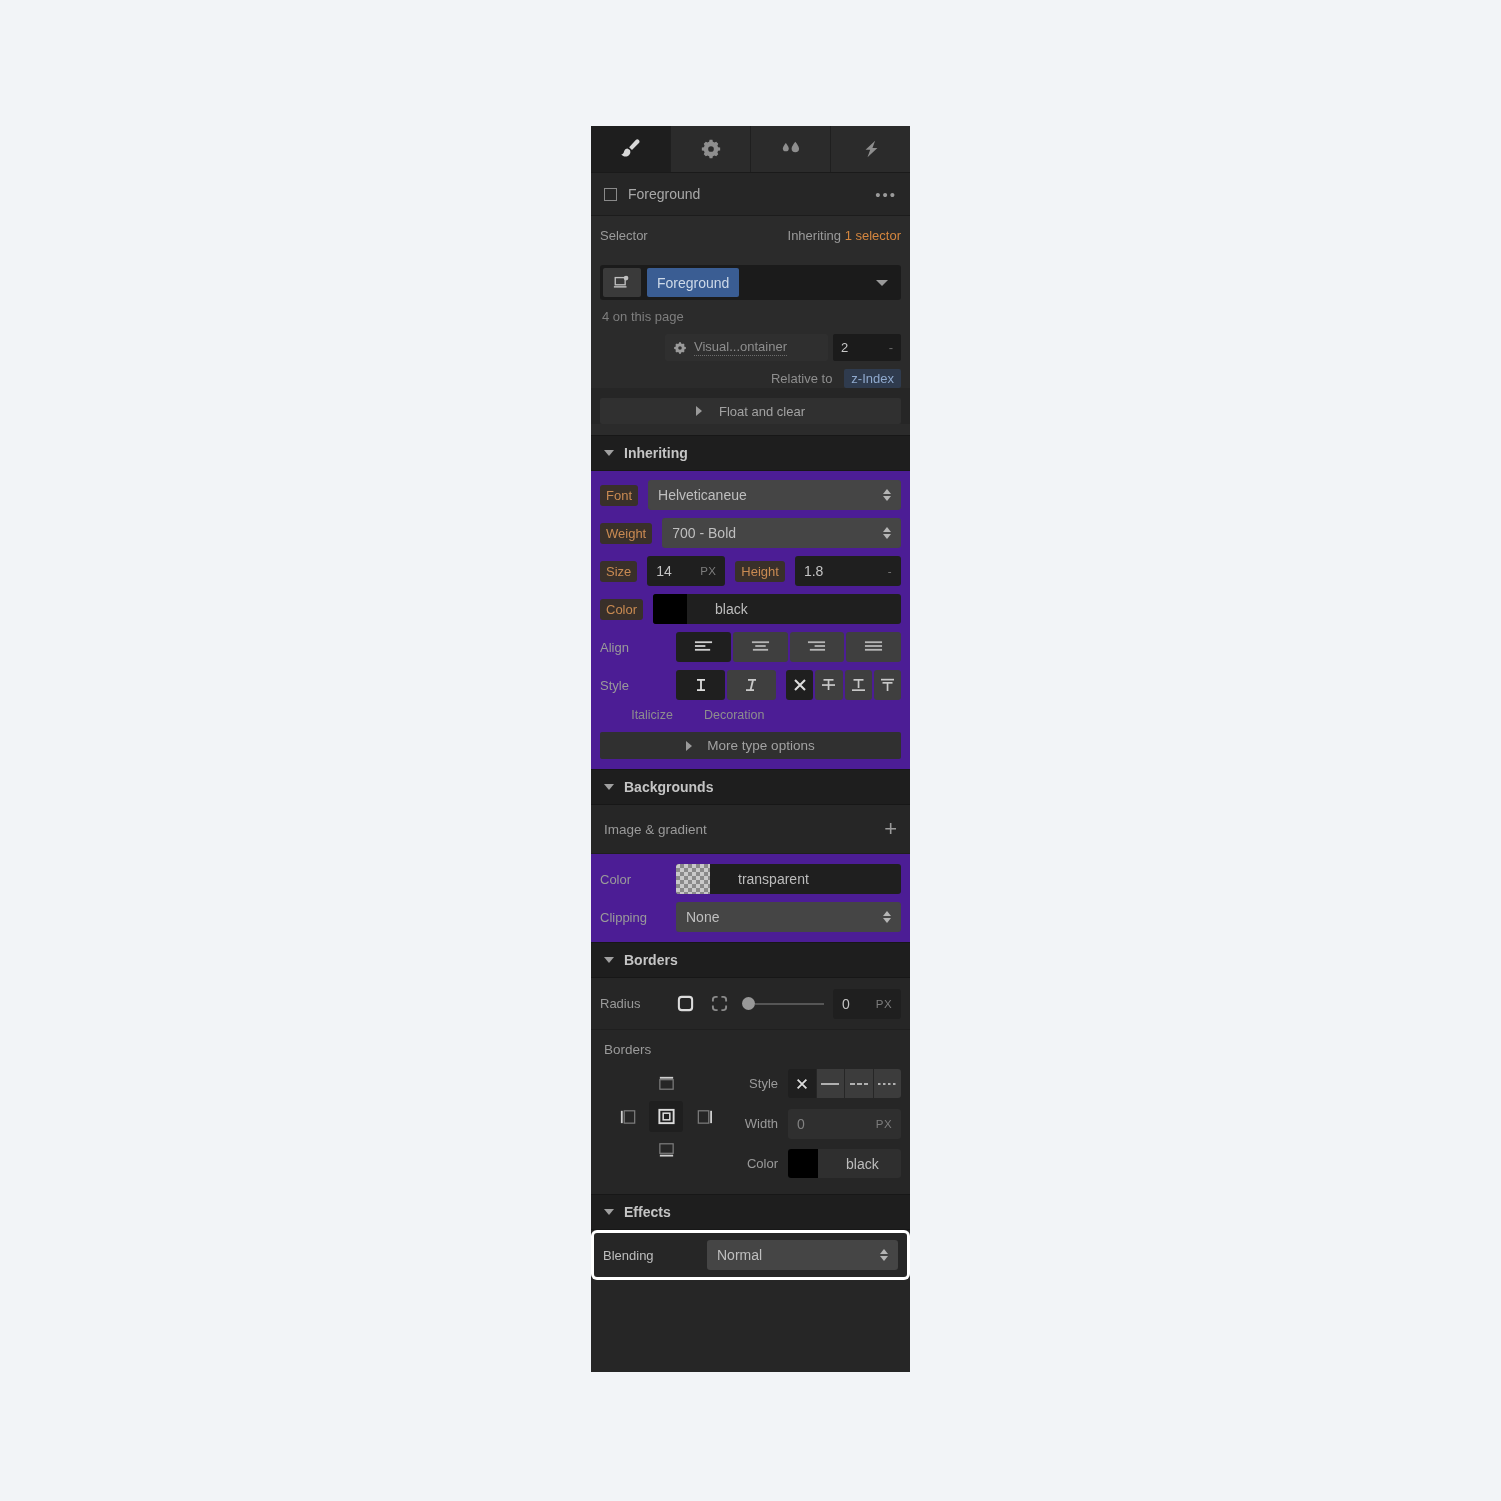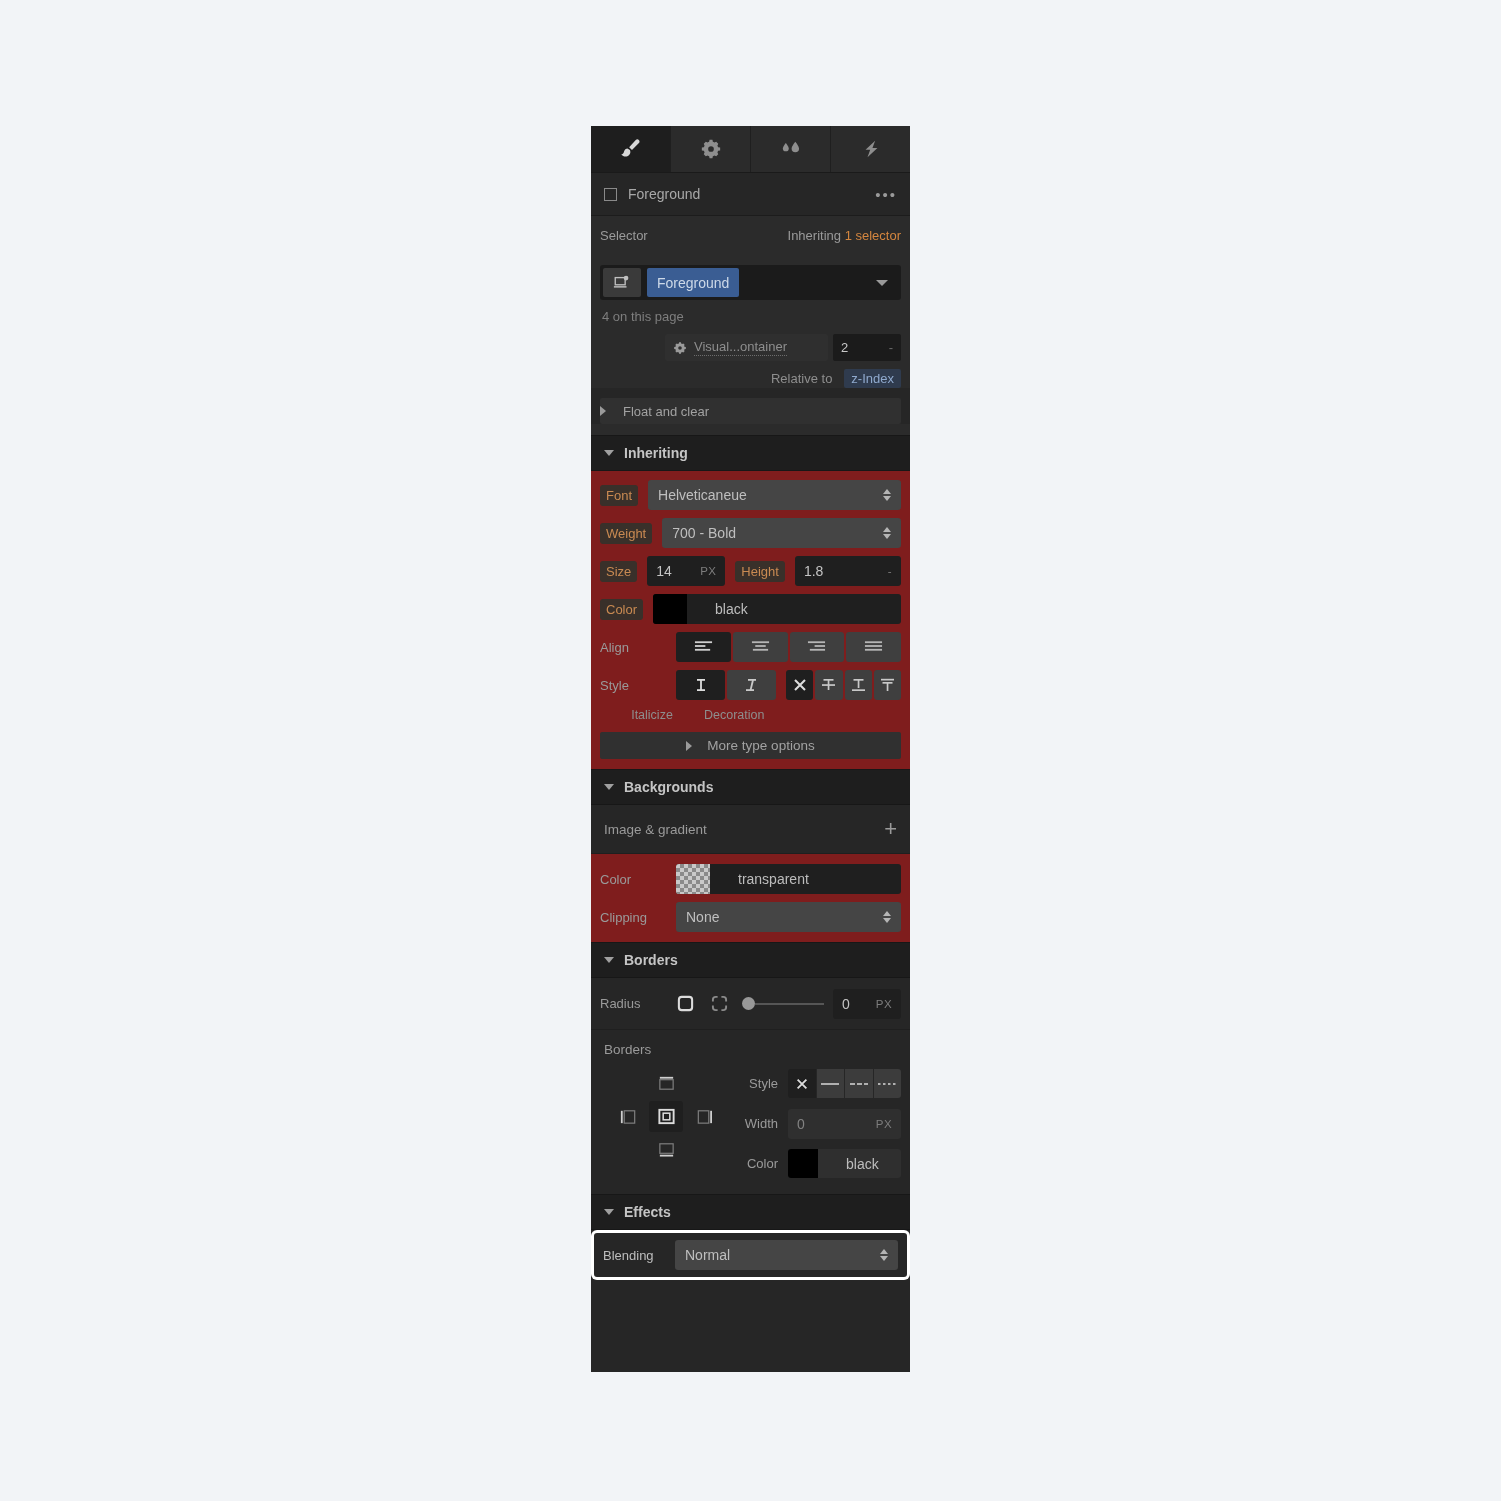--- a/index.html
+++ b/index.html
@@ -104,35 +104,35 @@
     background:#1b1b1b; border-radius:2px; width:68px; height:27px;
     padding:0 8px; margin-left:5px; color:#c8c8c8; font-size:13px;
   }
   .zval .unit { color:#6a6a6a; }
   .zrel { display:flex; align-items:center; justify-content:flex-end; gap:12px; padding: 8px 9px 0 9px; background:#2b2b2b; font-size:13px; }
   .zrel .rlab { color:#8e8e8e; }
   .zidx { background:#2f3b4e; color:#8fa9cd; border-radius:2px; padding:2px 7px; }
 
   .floatbar {
     margin: 10px 9px 0 9px; height: 26px; background:#303030; border-radius:2px;
-    display:flex; align-items:center; gap:17px; color:#a2a2a2; font-size:13px;
+    display:flex; align-items:center; justify-content:center; gap:17px; color:#a2a2a2; font-size:13px;
   }
   .tri-right { width:0;height:0;border-top:5px solid transparent;border-bottom:5px solid transparent;border-left:6px solid #9a9a9a; }
   .selbottompad { height:11px; background:#2b2b2b; }
 
   
   .sechead {
     height: 36px; background:#1e1e1e; display:flex; align-items:center;
     padding: 0 13px; gap:10px; border-top:1px solid #171717; border-bottom:1px solid #171717;
   }
   .tri-down { width:0;height:0;border-left:5px solid transparent;border-right:5px solid transparent;border-top:6px solid #a0a0a0; }
   .sechead .t { font-size:14px; font-weight:bold; color:#c5c5c5; }
 
   
-  .body { padding: 9px 9px 10px 9px; background:#7f1d1d; }
+  .body { padding: 9px 9px 10px 9px; background:#4c1d95; }
   .row { display:flex; align-items:center; margin-bottom:8px; }
   .row:last-child { margin-bottom:0; }
   .rl {
     width: 76px; flex:none; font-size:13px; color:#9a9a9a;
   }
   .rl.orange {
     color:#c98a52; background:#39302a; border-radius:3px;
     padding:3px 6px; width:auto; margin-right:10px; display:inline-block;
   }
 
@@ -213,20 +213,21 @@
   .minisegs { display:flex; flex:1; border-radius:3px; overflow:hidden; gap:1px; }
   .mseg { flex:1; height:29px; background:#3c3c3c; display:flex; align-items:center; justify-content:center; cursor:pointer; }
   .mseg.on { background:#1f1f1f; }
 
   
   .blendrow {
     display:flex; align-items:center; padding: 10px 12px;
     margin: 0; position:relative;
     box-shadow: inset 0 0 0 3px #ffffff;
     border-radius:6px;
+    gap:32px;
   }
   .blendrow .rl { width:72px; color:#bdbdbd; }
 </style>
 </head>
 <body>
 
 <div id="panel">
 
   <div class="tabbar">
     <div class="tab active">

